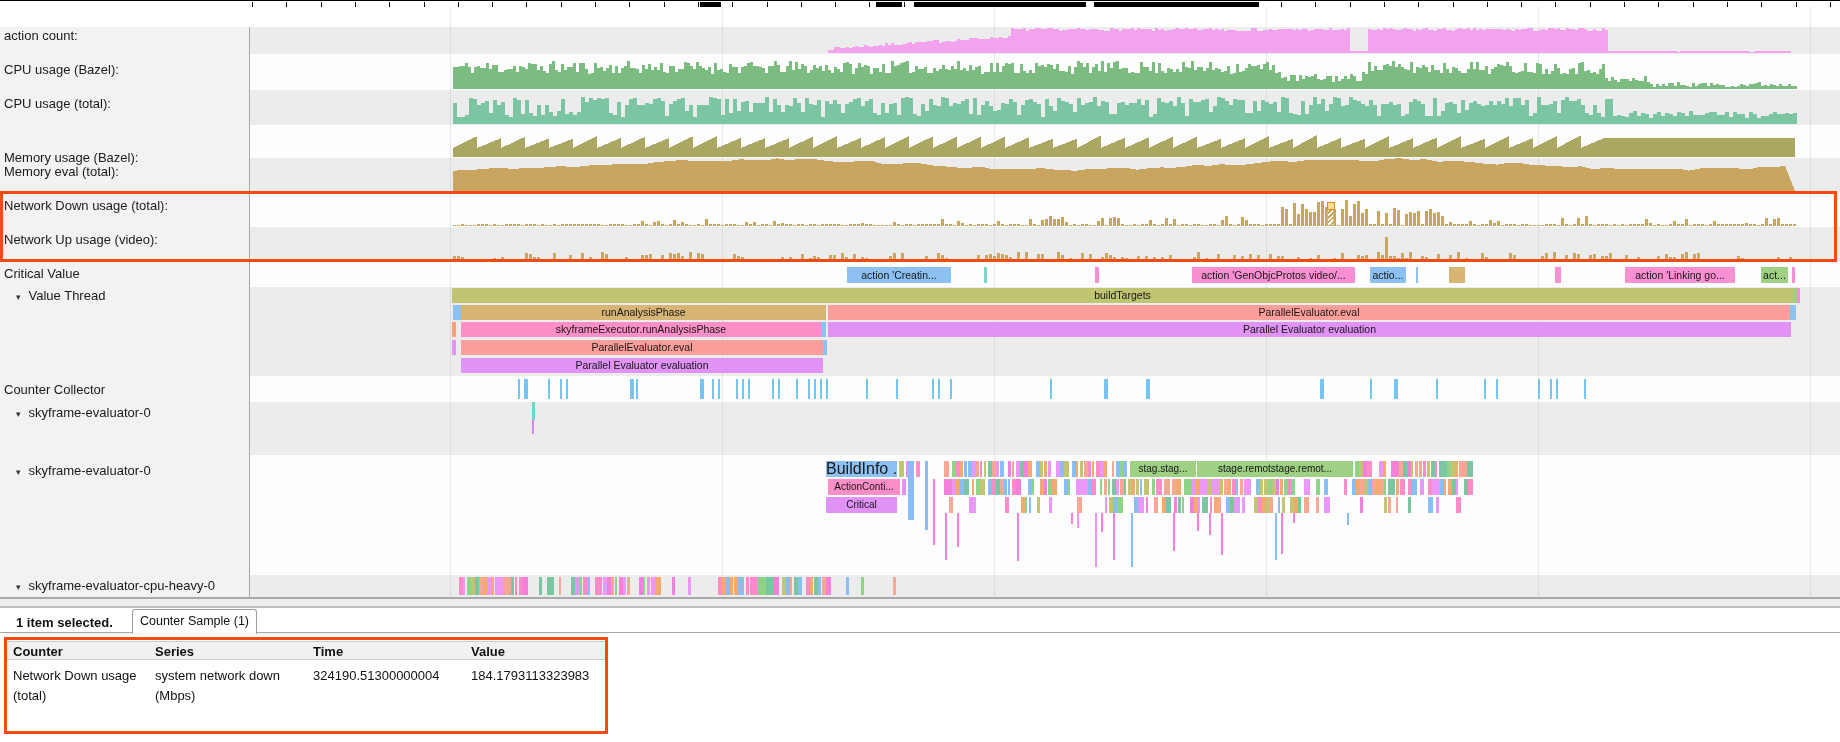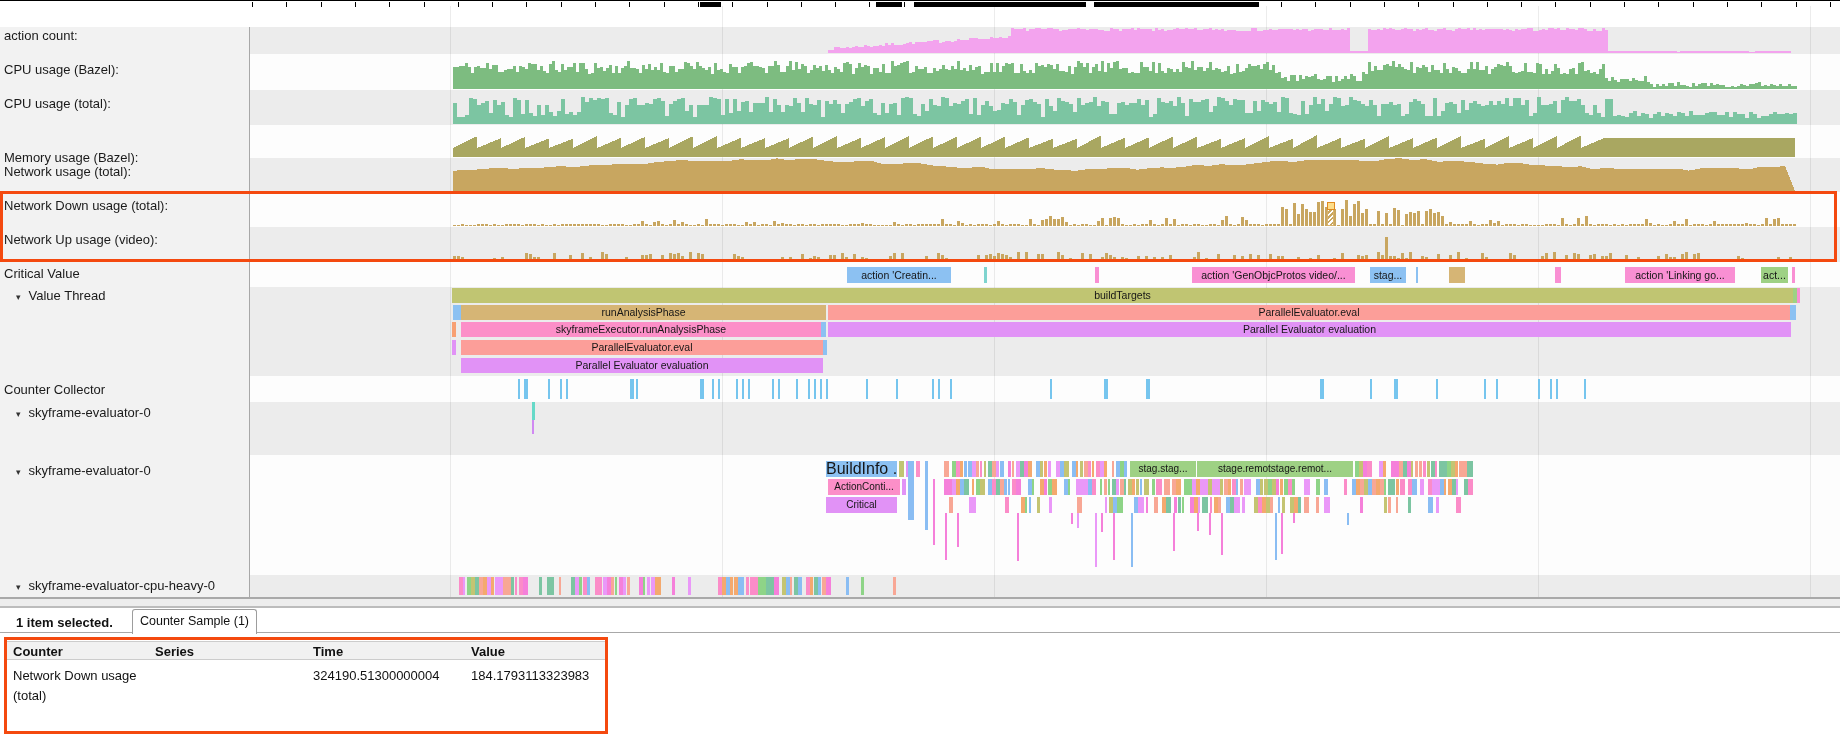--- a/index.html
+++ b/index.html
@@ -101,21 +101,21 @@
       <div style="position: absolute; left: 250px; top: 287px; width: 1590px; height: 89px; background: rgb(236, 236, 236);"></div>
       <div style="position: absolute; left: 250px; top: 376px; width: 1590px; height: 26px; background: rgb(253, 253, 253);"></div>
       <div style="position: absolute; left: 250px; top: 402px; width: 1590px; height: 53px; background: rgb(236, 236, 236);"></div>
       <div style="position: absolute; left: 250px; top: 455px; width: 1590px; height: 120px; background: rgb(253, 253, 253);"></div>
       <div style="position: absolute; left: 250px; top: 575px; width: 1590px; height: 22px; background: rgb(236, 236, 236);"></div>
       <div style="position: absolute; left: 0px; top: 27px; width: 250px; height: 570px; background: rgb(242, 242, 242); border-right: 1px solid rgb(168, 168, 168);"></div>
       <div class="track-label" style="position: absolute; top: 28px; left: 4px;"><span>action count:</span></div>
       <div class="track-label" style="position: absolute; top: 62px; left: 4px;"><span>CPU usage (Bazel):</span></div>
       <div class="track-label" style="position: absolute; top: 96px; left: 4px;"><span>CPU usage (total):</span></div>
       <div class="track-label" style="position: absolute; top: 130px; left: 4px; margin-top: 20px;"><span>Memory usage (Bazel):</span></div>
-      <div class="track-label" style="position: absolute; top: 164px; left: 4px;"><span>Network usage (total):</span></div>
+      <div class="track-label" style="position: absolute; top: 164px; left: 4px;"><span>Memory eval (total):</span></div>
       <div class="track-label" style="position: absolute; top: 198px; left: 4px;"><span>Network Down usage (total):</span></div>
       <div class="track-label" style="position: absolute; top: 232px; left: 4px;"><span>Network Up usage (video):</span></div>
       <div class="track-label" style="position: absolute; top: 266px; left: 4px;"><span>Critical Value</span></div>
       <div class="track-label" style="position: absolute; top: 288px; left: 16px;"><span class="tri">▾</span><span>Value Thread</span></div>
       <div class="track-label" style="position: absolute; top: 382px; left: 4px;"><span>Counter Collector</span></div>
       <div class="track-label" style="position: absolute; top: 405px; left: 16px;"><span class="tri">▾</span><span>skyframe-evaluator-0</span></div>
       <div class="track-label" style="position: absolute; top: 463px; left: 16px;"><span class="tri">▾</span><span>skyframe-evaluator-0</span></div>
       <div class="track-label" style="position: absolute; top: 578px; left: 16px;"><span class="tri">▾</span><span>skyframe-evaluator-cpu-heavy-0</span></div>
       <div style="position: absolute; left: 450px; top: 6px; height: 591px; width: 1px; background: rgba(0, 0, 0, 0.075);"></div>
       <div style="position: absolute; left: 722px; top: 6px; height: 591px; width: 1px; background: rgba(0, 0, 0, 0.075);"></div>
@@ -1915,21 +1915,21 @@
         <rect x="1535" y="32.4" width="3" height="1.6" fill="#c8a660"></rect>
         <rect x="1539" y="29.8" width="3" height="4.2" fill="#c8a660"></rect>
         <rect x="1543" y="32.5" width="3" height="1.5" fill="#c8a660"></rect>
       </svg>
       <div style="position: absolute; left: 1327px; top: 206px; width: 7px; height: 20px; border: 1px solid rgb(216, 178, 106); background: repeating-linear-gradient(135deg, rgb(200, 166, 96) 0px, rgb(200, 166, 96) 1.5px, rgb(255, 255, 255) 1.5px, rgb(255, 255, 255) 3.5px);"></div>
       <div style="position: absolute; left: 1327px; top: 202px; width: 8px; height: 8px; background: rgb(253, 221, 138); border: 1.5px solid rgb(224, 137, 31);"></div>
       <div class="span" style="position: absolute; left: 847px; top: 267px; width: 104px; height: 16px; background: rgb(140, 193, 242); line-height: 16px;">action 'Creatin...</div>
       <div class="span" style="position: absolute; left: 984px; top: 267px; width: 3px; height: 16px; background: rgb(127, 212, 207); line-height: 16px;"></div>
       <div class="span" style="position: absolute; left: 1095px; top: 267px; width: 4px; height: 16px; background: rgb(249, 143, 211); line-height: 16px;"></div>
       <div class="span" style="position: absolute; left: 1192px; top: 267px; width: 163px; height: 16px; background: rgb(249, 143, 211); line-height: 16px;">action 'GenObjcProtos video/...</div>
-      <div class="span" style="position: absolute; left: 1370px; top: 267px; width: 36px; height: 16px; background: rgb(140, 193, 242); line-height: 16px;">stag...</div>
+      <div class="span" style="position: absolute; left: 1370px; top: 267px; width: 36px; height: 16px; background: rgb(140, 193, 242); line-height: 16px;">actio...</div>
       <div class="span" style="position: absolute; left: 1416px; top: 267px; width: 2px; height: 16px; background: rgb(140, 193, 242); line-height: 16px;"></div>
       <div class="span" style="position: absolute; left: 1449px; top: 267px; width: 16px; height: 16px; background: rgb(214, 181, 117); line-height: 16px;"></div>
       <div class="span" style="position: absolute; left: 1555px; top: 267px; width: 6px; height: 16px; background: rgb(249, 143, 211); line-height: 16px;"></div>
       <div class="span" style="position: absolute; left: 1625px; top: 267px; width: 110px; height: 16px; background: rgb(249, 143, 211); line-height: 16px;">action 'Linking go...</div>
       <div class="span" style="position: absolute; left: 1761px; top: 267px; width: 27px; height: 16px; background: rgb(158, 209, 132); line-height: 16px;">act...</div>
       <div class="span" style="position: absolute; left: 1792px; top: 267px; width: 3px; height: 16px; background: rgb(249, 143, 211); line-height: 16px;"></div>
       <div class="span" style="position: absolute; left: 452px; top: 288px; width: 1341px; height: 15px; background: rgb(192, 197, 114);">buildTargets</div>
       <div class="span" style="position: absolute; left: 1793px; top: 288px; width: 4px; height: 15px; background: rgb(158, 209, 132);"></div>
       <div class="span" style="position: absolute; left: 1797px; top: 288px; width: 3px; height: 15px; background: rgb(249, 143, 211);"></div>
       <div class="span" style="position: absolute; left: 453px; top: 305px; width: 8px; height: 15px; background: rgb(140, 193, 242);"></div>
@@ -2321,17 +2321,18 @@
   <div class="tabline"></div>
   <div class="tab">Counter Sample (1)</div>
 
   <div class="thead-band"></div>
   <div class="th" style="left:13px">Counter</div>
   <div class="th" style="left:155px">Series</div>
   <div class="th" style="left:313px">Time</div>
   <div class="th" style="left:471px">Value</div>
 
   <div class="td" style="left:13px;width:125px">Network Down usage (total)</div>
+  <div class="td" style="left:155px;width:145px">system network down (Mbps)</div>
   <div class="td" style="left:313px;width:150px">324190.51300000004</div>
   <div class="td" style="left:471px;width:135px">184.1793113323983</div>
 
   <div class="hl" id="hl-table" style="left:4px;top:637px;width:604px;height:97px"></div>
 </div>
 
 </body></html>

